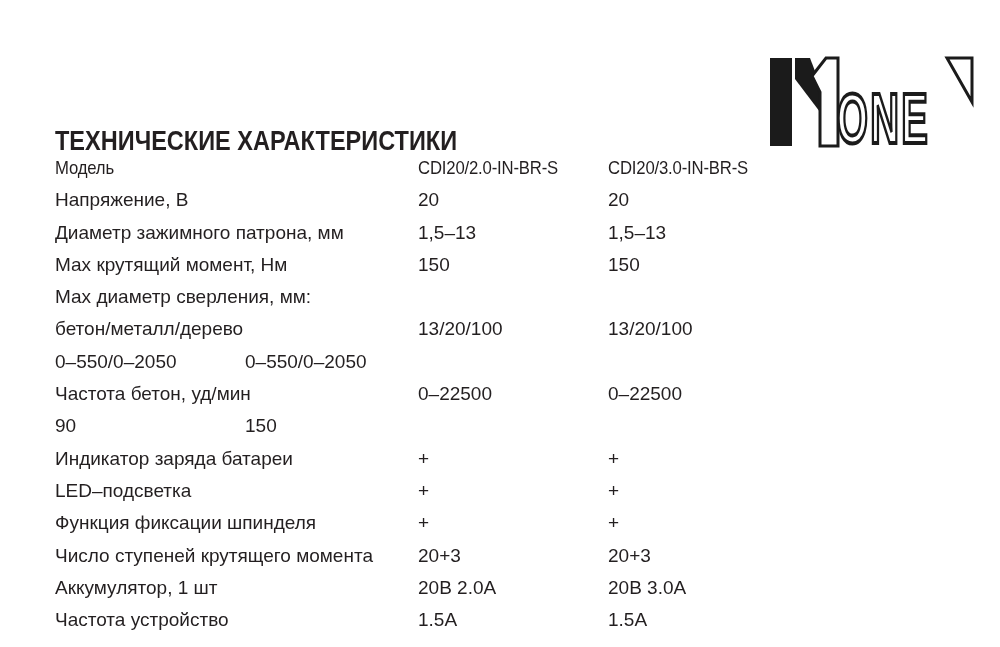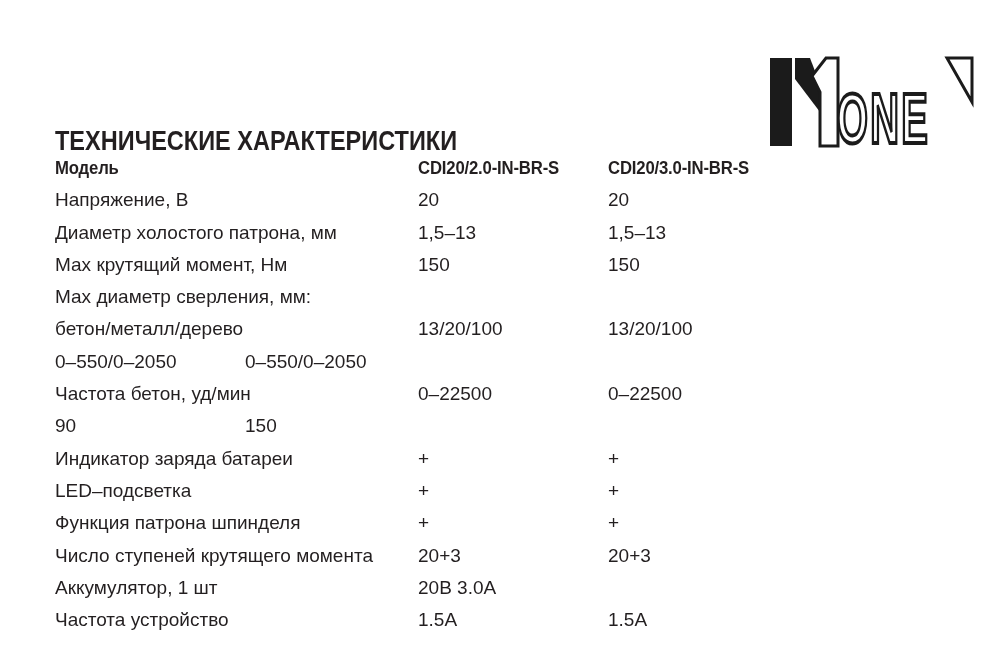--- a/index.html
+++ b/index.html
@@ -17,21 +17,21 @@
   .spec-table{
     position:absolute;left:55px;top:152px;width:930px;
   }
   .row{
     display:flex;align-items:center;height:32.3px;
     font-size:19px;line-height:32.3px;white-space:nowrap;
   }
   .cell{overflow:visible;}
   .cell.label{width:363px;}
   .cell.v{width:190px;}
-  .row.head .cell{font-weight:700;}
+  .row.head .cell{font-weight:400;}
   .row.head .cell .cond{
     display:inline-block;transform:scaleX(0.88);transform-origin:left center;
     letter-spacing:-0.2px;
   }
   .logo{
     position:absolute;left:770px;top:52px;width:206px;height:100px;
   }
 </style>
 </head>
 <body>
@@ -58,21 +58,21 @@
     <div class="cell v"><span class="cond">CDI20/3.0-IN-BR-S</span></div>
   </div>
 
   <div class="row">
     <div class="cell label">Напряжение, В</div>
     <div class="cell v">20</div>
     <div class="cell v">20</div>
   </div>
 
   <div class="row">
-    <div class="cell label">Диаметр холостого патрона, мм</div>
+    <div class="cell label">Диаметр зажимного патрона, мм</div>
     <div class="cell v">1,5–13</div>
     <div class="cell v">1,5–13</div>
   </div>
 
   <div class="row">
     <div class="cell label">Мах крутящий момент, Нм</div>
     <div class="cell v">150</div>
     <div class="cell v">150</div>
   </div>
 
@@ -110,33 +110,34 @@
     <div class="cell v">+</div>
   </div>
 
   <div class="row">
     <div class="cell label">LED–подсветка</div>
     <div class="cell v">+</div>
     <div class="cell v">+</div>
   </div>
 
   <div class="row">
-    <div class="cell label">Функция патрона шпинделя</div>
+    <div class="cell label">Функция фиксации шпинделя</div>
     <div class="cell v">+</div>
     <div class="cell v">+</div>
   </div>
 
   <div class="row">
     <div class="cell label">Число ступеней крутящего момента</div>
     <div class="cell v">20+3</div>
     <div class="cell v">20+3</div>
   </div>
 
   <div class="row">
     <div class="cell label">Аккумулятор, 1 шт</div>
+    <div class="cell v">20В 2.0А</div>
     <div class="cell v">20В 3.0А</div>
   </div>
 
   <div class="row">
     <div class="cell label">Частота устройство</div>
     <div class="cell v">1.5А</div>
     <div class="cell v">1.5А</div>
   </div>
 
 </div>

